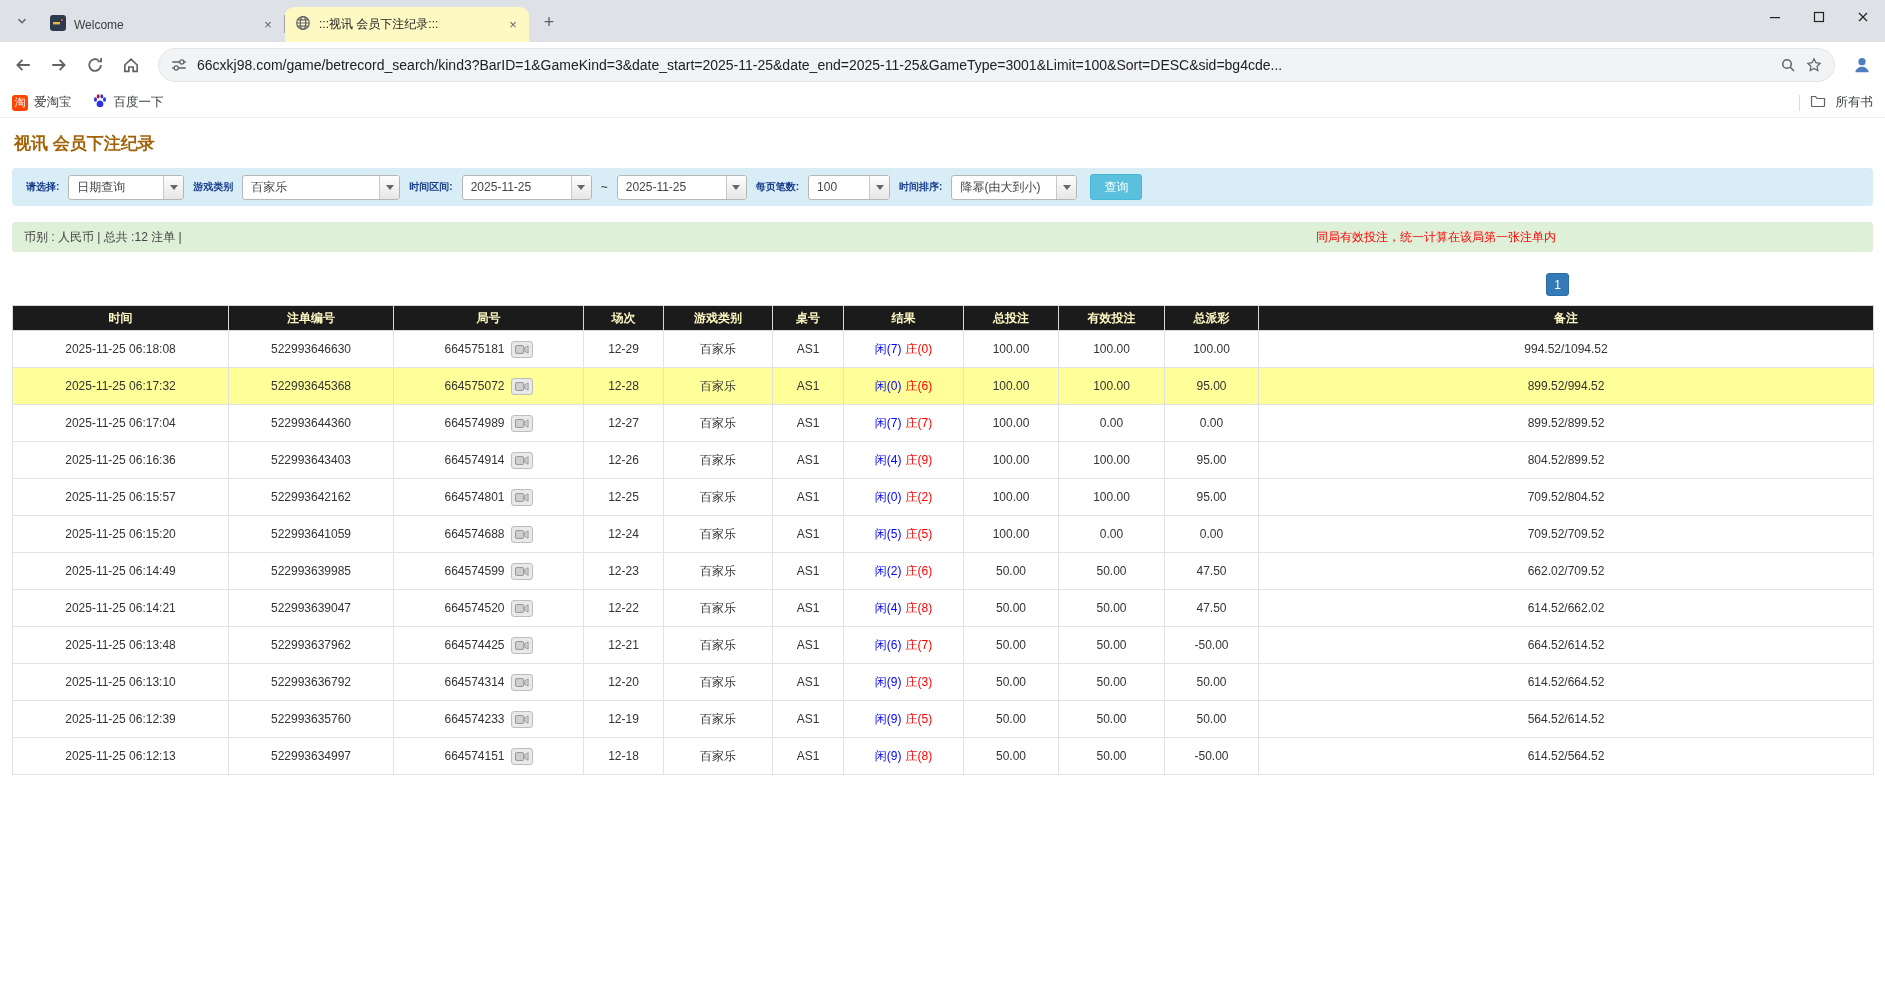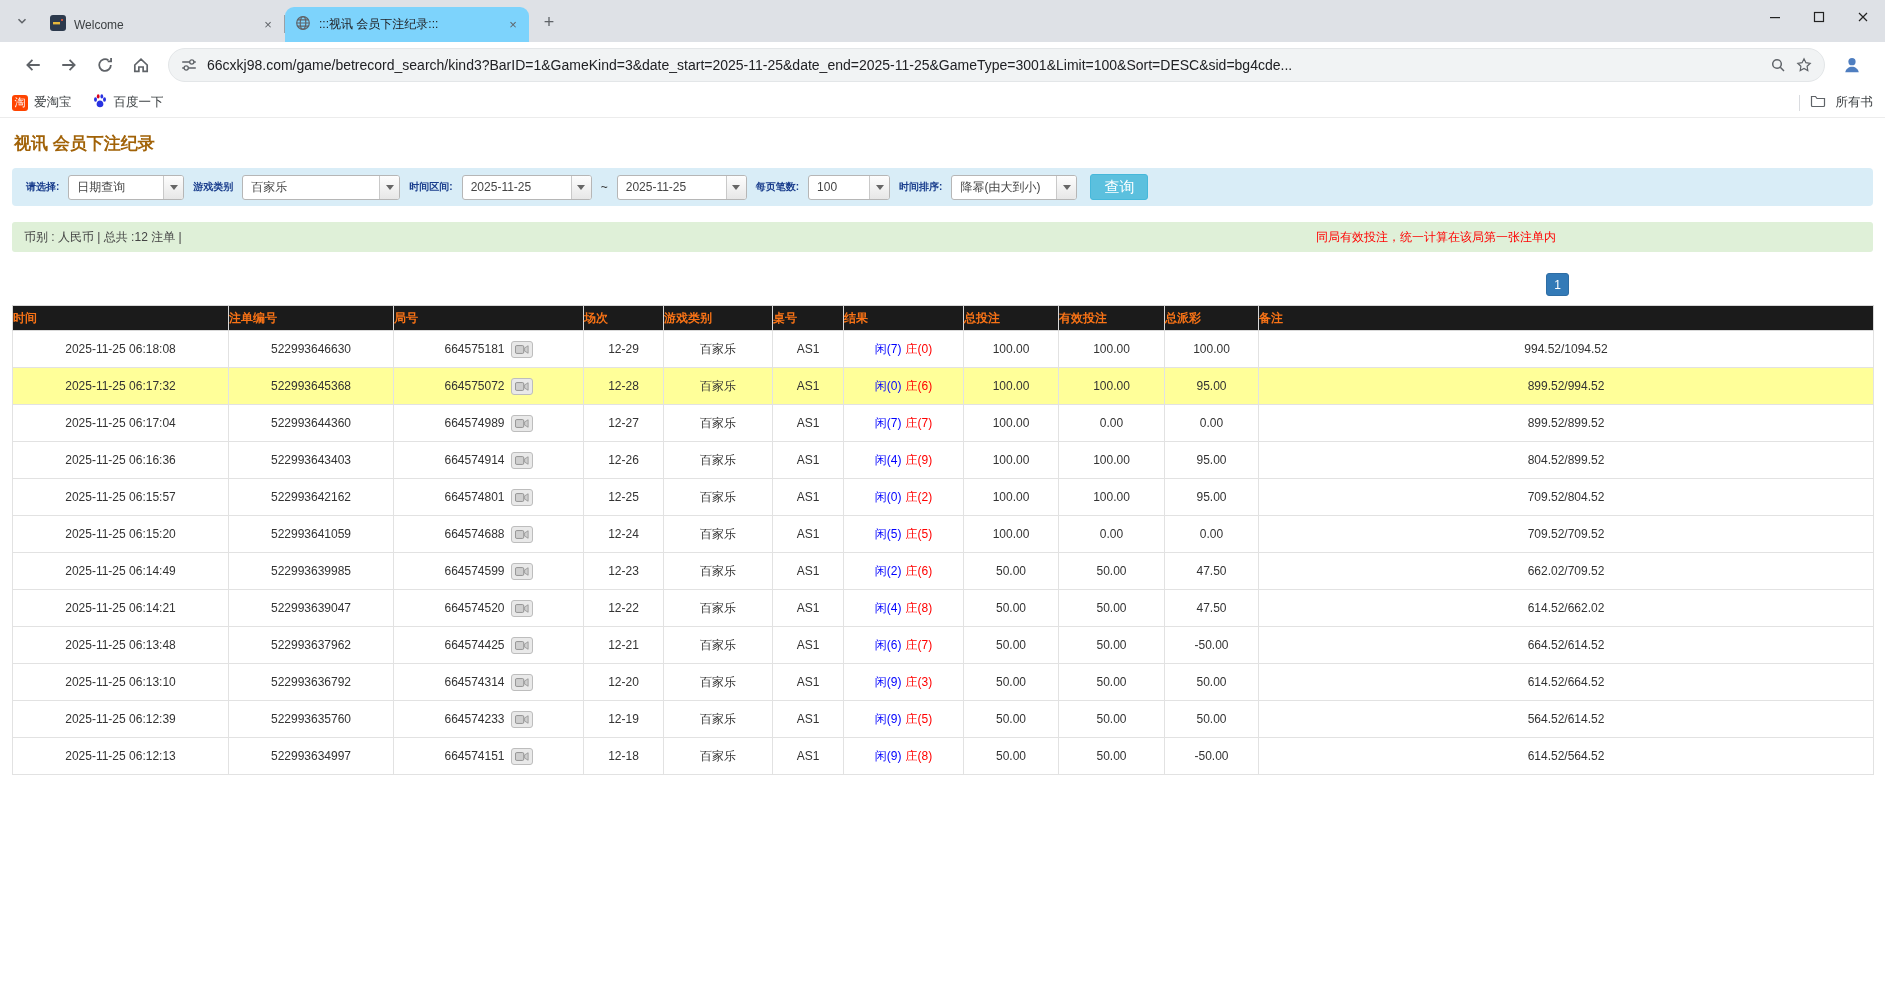--- a/index.html
+++ b/index.html
@@ -5,31 +5,31 @@
   * { box-sizing: border-box; margin: 0; padding: 0; }
   html,body { width:1885px; height:1000px; overflow:hidden; background:#fff;
               font-family:"Liberation Sans","DejaVu Sans",sans-serif; }
 
   
   .tabstrip { position:relative; height:42px; background:#dee1e6; display:flex; align-items:flex-end; }
   .tab-search-btn { width:28px; height:28px; border-radius:50%; border:none; background:transparent;
                     display:flex; align-items:center; justify-content:center; margin:0 4px 6px 8px; cursor:pointer; }
   .tab { width:244px; height:35px; display:flex; align-items:center; gap:8px; padding:0 8px 0 10px;
          border-radius:9px 9px 0 0; font-size:12px; color:#3c4043; cursor:pointer; }
-  .tab.active { background:#7dd3fc; color:#202124; }
+  .tab.active { background:#fef9c3; color:#202124; }
   .tab .tab-title { flex:1; white-space:nowrap; overflow:hidden; text-overflow:ellipsis; }
   .tab-close { width:16px; height:16px; border-radius:50%; display:flex; align-items:center; justify-content:center;
                font-size:13px; color:#5f6368; cursor:pointer; }
   .tab-divider { width:1px; height:18px; background:#9aa0a6; margin-bottom:9px; }
   .new-tab-btn { width:28px; height:28px; border:none; background:transparent; border-radius:50%;
                  font-size:18px; color:#5f6368; margin:0 0 6px 6px; cursor:pointer; }
   .win-controls { position:absolute; right:0; top:0; height:34px; display:flex; }
   .win-btn { width:44px; height:34px; display:flex; align-items:center; justify-content:center; cursor:pointer; }
 
-  .navbar { height:46px; background:#fff; display:flex; align-items:center; padding:0 16px; gap:2px; }
+  .navbar { height:46px; background:#fff; display:flex; align-items:center; padding:0 6px; gap:2px; }
   .nav-btn { width:34px; height:34px; border-radius:50%; display:flex; align-items:center; justify-content:center; cursor:pointer; }
   .urlbar { flex:1; height:34px; background:#f1f3f4; border:1px solid #e3e6e8; border-radius:17px;
             display:flex; align-items:center; gap:10px; padding:0 12px; margin:0 8px; }
   .url-text { flex:1; font-size:14px; color:#202124; white-space:nowrap; overflow:hidden; }
   .url-icon { display:flex; align-items:center; cursor:pointer; }
   .profile-btn { width:34px; height:34px; border-radius:50%; display:flex; align-items:center; justify-content:center; cursor:pointer; }
 
   .bookmarks { height:30px; background:#fff; border-bottom:1px solid #ececec; display:flex; align-items:center;
                padding:0 12px; gap:20px; font-size:12.5px; color:#3c4043; }
   .bm { display:flex; align-items:center; gap:6px; cursor:pointer; }
@@ -48,35 +48,35 @@
   .flabel { color:#183c8c; font-weight:bold; font-size:10px; }
   .sel { display:inline-flex; align-items:center; height:25px; background:#fff; border:1px solid #b6b6b6;
          border-radius:3px; cursor:pointer; }
   .sel-text { padding:0 8px; font-size:12px; color:#444; flex:1; overflow:hidden; }
   .sel-btn { width:20px; align-self:stretch; border-left:1px solid #c9c9c9;
              background:linear-gradient(#fdfdfd,#e7e7e7); display:flex; align-items:center; justify-content:center;
              border-radius:0 2px 2px 0; }
   .arr { width:0; height:0; border-left:4px solid transparent; border-right:4px solid transparent; border-top:5px solid #666; }
   .w-qtype{width:116px}.w-game{width:158px}.w-date{width:130px}.w-pp{width:82px}.w-sort{width:126px}
   .tilde { color:#333; font-size:12px; }
-  .btn-search { background:#5bc0de; border:1px solid #46b8da; color:#fff; font-size:15px; height:26px;
+  .btn-search { background:#5bc0de; border:1px solid #46b8da; color:#fff; font-size:12px; height:26px;
                 padding:0 13px; border-radius:3px; margin-left:4px; cursor:pointer; }
 
   .summarybar { position:relative; margin-top:16px; background:#dff0d8; border-radius:3px; height:30px;
                 display:flex; align-items:center; padding:0 12px; color:#444; font-size:12px; }
   .summary-right { position:absolute; right:317px; color:#f00; font-size:12px; }
 
   .pag { position:relative; height:23px; margin-top:21px; margin-bottom:9px; }
   .pag-btn { position:absolute; left:1534px; top:0; width:23px; height:23px; background:#337ab7;
              border:1px solid #2e6da4; color:#fff; border-radius:3px; font-size:12px;
              display:flex; align-items:center; justify-content:center; cursor:pointer; }
 
   table.records { border-collapse:collapse; table-layout:fixed; width:1861px; }
-  .records th { background:#1b1b1b; color:#f97316; font-size:12px; font-weight:bold; height:25px;
-                border:1px solid #d9d9d9; text-align:left; }
+  .records th { background:#1b1b1b; color:#fef9c3; font-size:12px; font-weight:bold; height:25px;
+                border:1px solid #d9d9d9; text-align:center; }
   .records tbody td { height:37px; border:1px solid #e2e2e2; text-align:center; font-size:12px; color:#333;
                       overflow:hidden; white-space:nowrap; }
   .records tbody tr.hl td { background:#ffff99; }
   .player { color:#0000ff; }
   .banker { color:#ff0000; margin-left:4px; }
   td.c-totalbet { color:#0a6cce; cursor:pointer; }
   td.neg { color:#ff0000; }
   .records tfoot td { background:#a8a8a8; border:1px solid #fff; color:#fff; height:26px;
                       font-weight:bold; font-size:12px; text-align:center; }
   .cam { display:inline-flex; align-items:center; vertical-align:middle; margin-left:6px; padding:2px 3px;

